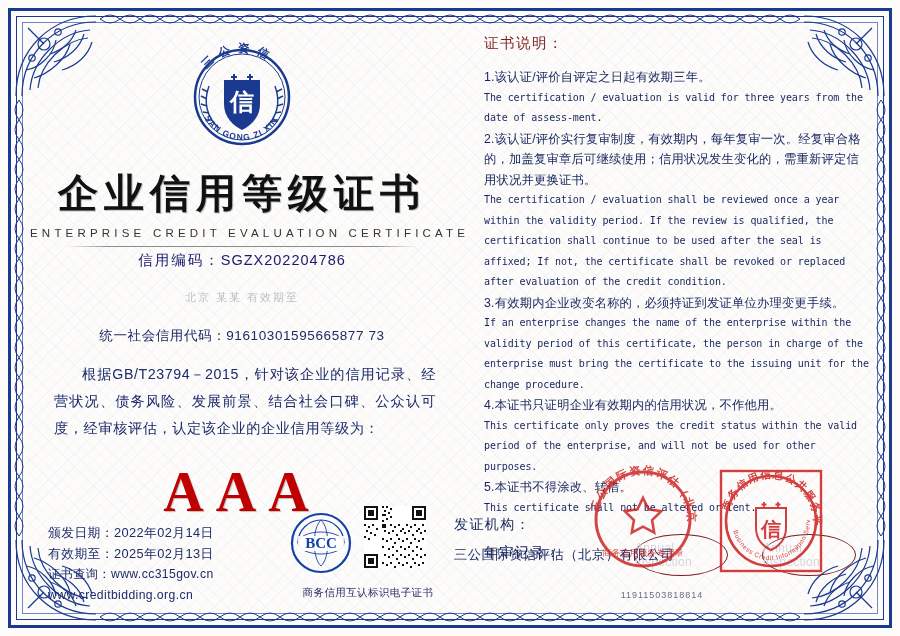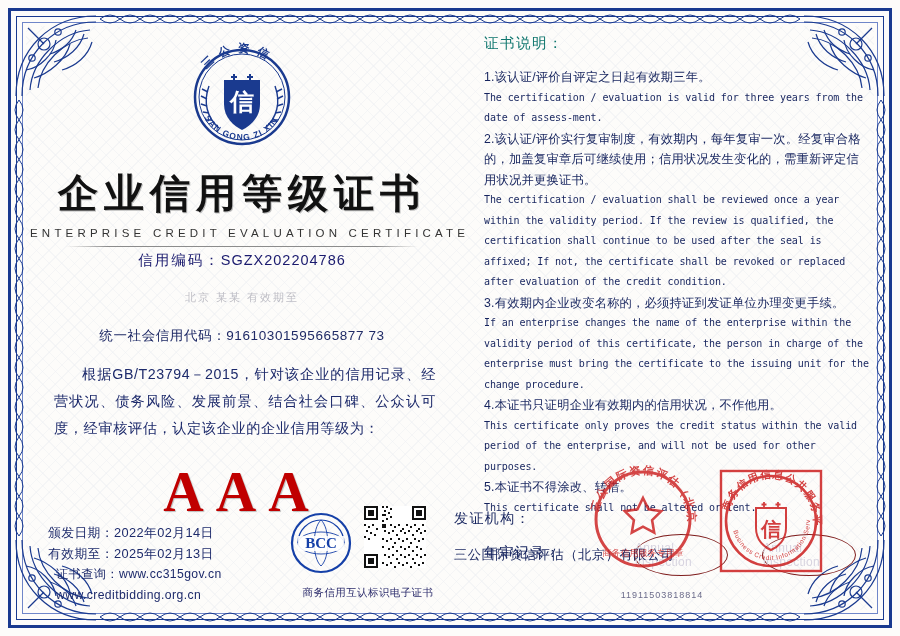--- a/index.html
+++ b/index.html
@@ -177,21 +177,21 @@
   .bottom-info {
     position: absolute;
     left: 18px;
     bottom: 2px;
     width: 240px;
     font-size: 12.8px;
     color: #1d2a6b;
     line-height: 21px;
   }
   .bottom-info .row { white-space: nowrap; letter-spacing: 0.4px; }
-  .bottom-info .url { font-size: 12.2px; padding-left: 8px; }
+  .bottom-info .url { font-size: 12.2px; }
 
   .badges {
     position: absolute;
     right: 6px;
     bottom: 8px;
     width: 160px;
     height: 100px;
   }
   .bcc-badge {
     position: absolute;
@@ -216,21 +216,21 @@
     color: #2b2b6b;
     display: flex;
     justify-content: center;
     letter-spacing: .4px;
     white-space: nowrap;
   }
 
   
   .notes-title {
     font-size: 14.5px;
-    color: #0f766e;
+    color: #7f1d1d;
     letter-spacing: 1.5px;
     margin-top: 6px;
   }
   .notes {
     margin-top: 14px;
     font-size: 12.3px;
     line-height: 20.5px;
     color: #16245e;
   }
   .notes .cn { letter-spacing: .2px; }
@@ -260,21 +260,21 @@
     font-size: 12px;
     display: flex;
     align-items: center;
     justify-content: center;
     letter-spacing: .3px;
   }
 
   .issuer {
     position: absolute;
     left: 0;
-    bottom: 80px;
+    bottom: 74px;
     font-size: 14px;
     color: #16245e;
     letter-spacing: 1.4px;
   }
   .issuer-name {
     position: absolute;
     left: 0;
     bottom: 44px;
     font-size: 13.2px;
     color: #16245e;

